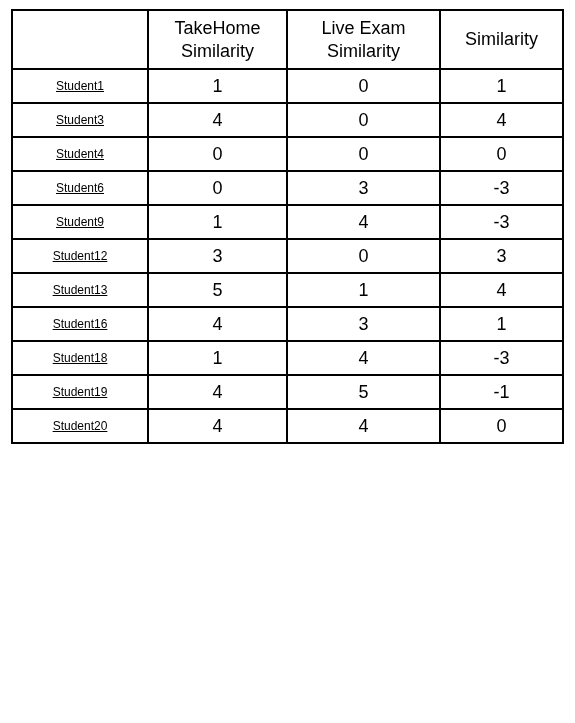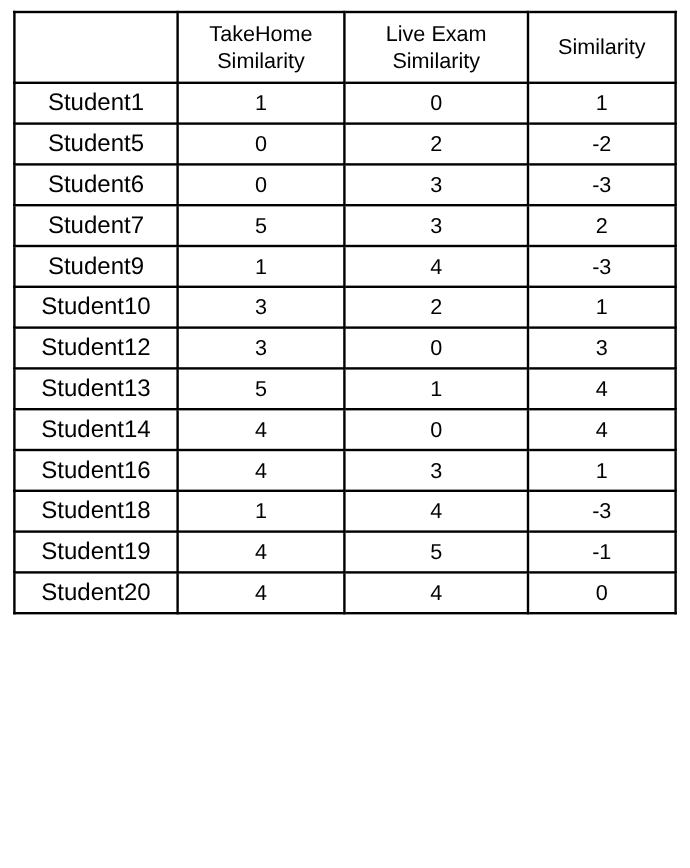--- a/index.html
+++ b/index.html
@@ -51,21 +51,22 @@
   }
   table.similarity-table thead th .hdr-line {
     display: block;
   }
   table.similarity-table tbody td {
     height: 32px;
     font-size: 18px;
     line-height: 30px;
   }
   table.similarity-table tbody td.cell-label {
-    font-size: 20px;
+    font-size: 12px;
+    text-decoration: underline;
   }
   table.similarity-table tbody td.cell-value {
     font-size: 18px;
   }
 </style>
 </head>
 <body>
 
 <div class="sheet">
   <table class="similarity-table">
@@ -92,65 +93,53 @@
       </tr>
     </thead>
     <tbody id="table-body">
         <tr>
           <td class="cell-label">Student1</td>
           <td class="cell-value">1</td>
           <td class="cell-value">0</td>
           <td class="cell-value">1</td>
         </tr>
         <tr>
-          <td class="cell-label">Student5</td>
+          <td class="cell-label">Student3</td>
+          <td class="cell-value">4</td>
           <td class="cell-value">0</td>
-          <td class="cell-value">2</td>
-          <td class="cell-value">-2</td>
+          <td class="cell-value">4</td>
+        </tr>
+        <tr>
+          <td class="cell-label">Student4</td>
+          <td class="cell-value">0</td>
+          <td class="cell-value">0</td>
+          <td class="cell-value">0</td>
         </tr>
         <tr>
           <td class="cell-label">Student6</td>
           <td class="cell-value">0</td>
           <td class="cell-value">3</td>
           <td class="cell-value">-3</td>
         </tr>
         <tr>
-          <td class="cell-label">Student7</td>
-          <td class="cell-value">5</td>
-          <td class="cell-value">3</td>
-          <td class="cell-value">2</td>
-        </tr>
-        <tr>
           <td class="cell-label">Student9</td>
           <td class="cell-value">1</td>
           <td class="cell-value">4</td>
           <td class="cell-value">-3</td>
-        </tr>
-        <tr>
-          <td class="cell-label">Student10</td>
-          <td class="cell-value">3</td>
-          <td class="cell-value">2</td>
-          <td class="cell-value">1</td>
         </tr>
         <tr>
           <td class="cell-label">Student12</td>
           <td class="cell-value">3</td>
           <td class="cell-value">0</td>
           <td class="cell-value">3</td>
         </tr>
         <tr>
           <td class="cell-label">Student13</td>
           <td class="cell-value">5</td>
           <td class="cell-value">1</td>
-          <td class="cell-value">4</td>
-        </tr>
-        <tr>
-          <td class="cell-label">Student14</td>
-          <td class="cell-value">4</td>
-          <td class="cell-value">0</td>
           <td class="cell-value">4</td>
         </tr>
         <tr>
           <td class="cell-label">Student16</td>
           <td class="cell-value">4</td>
           <td class="cell-value">3</td>
           <td class="cell-value">1</td>
         </tr>
         <tr>
           <td class="cell-label">Student18</td>

